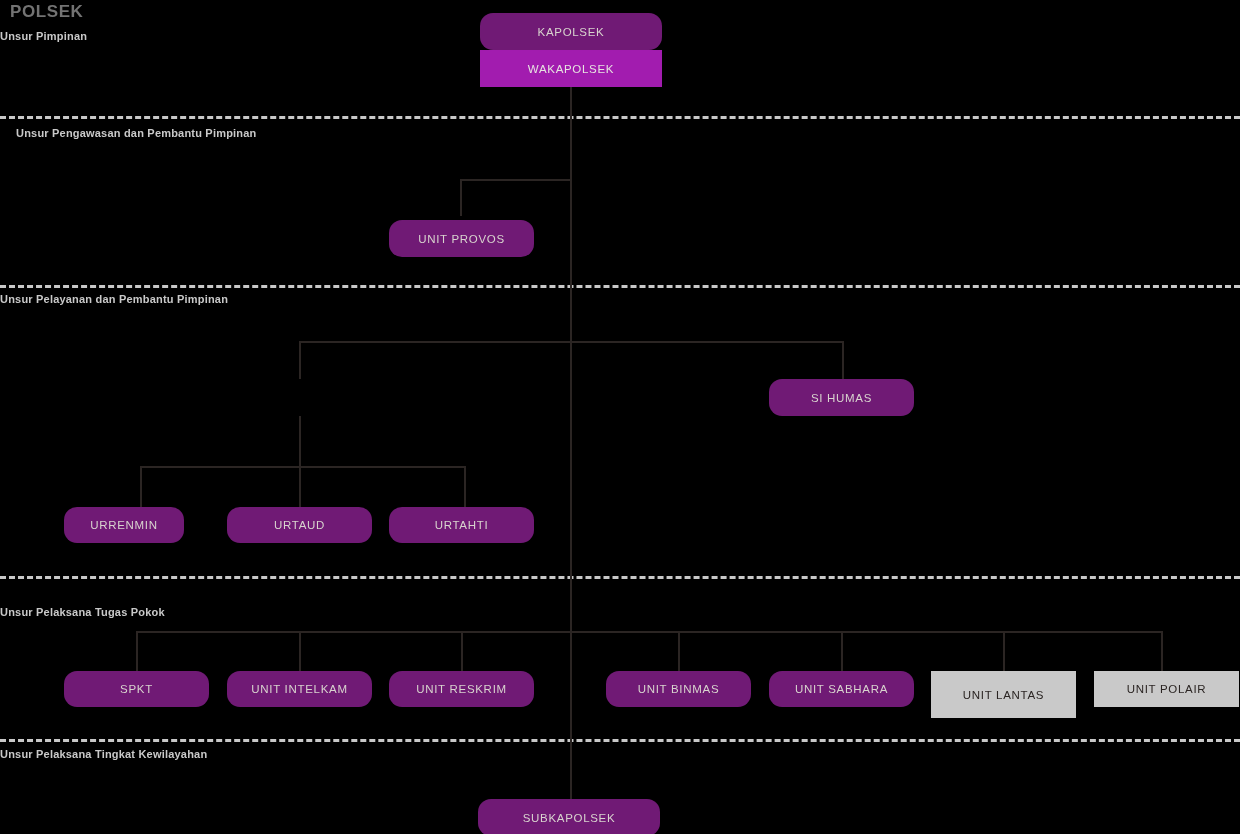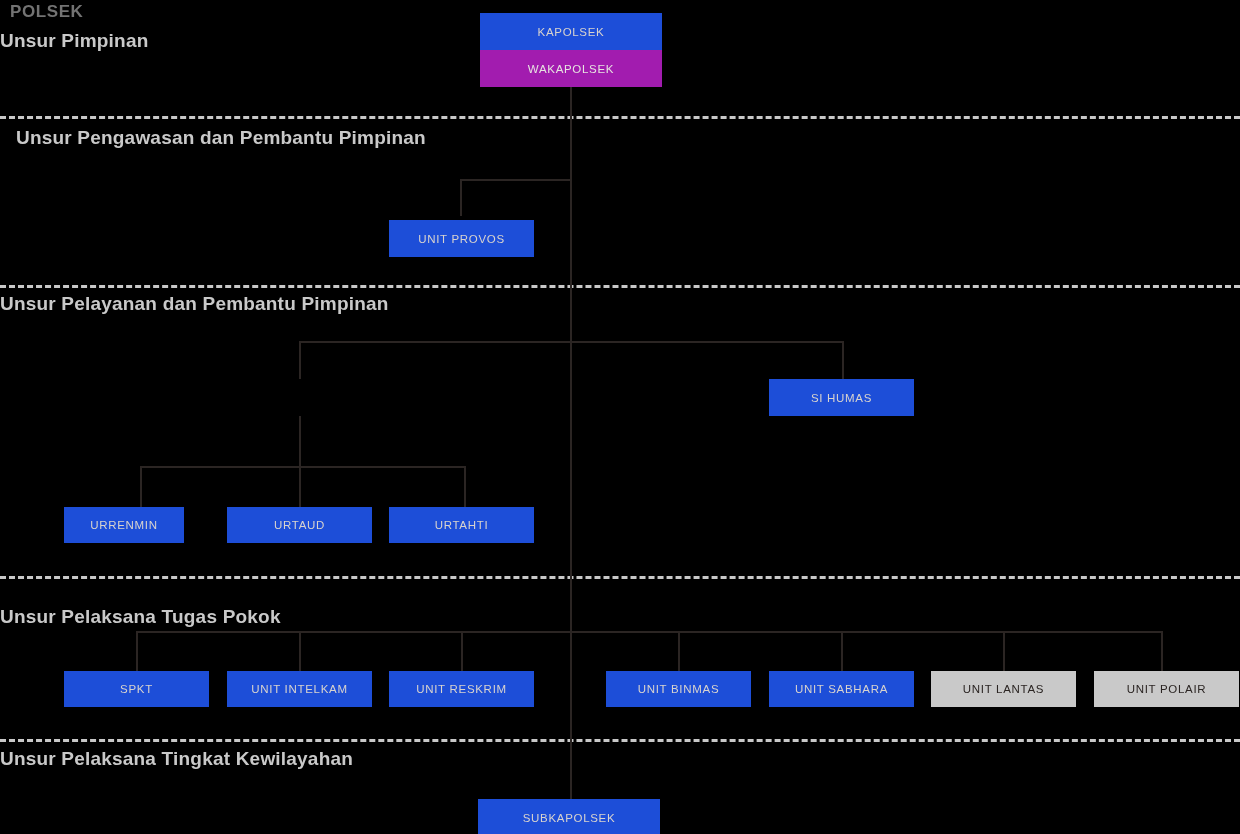--- a/index.html
+++ b/index.html
@@ -25,21 +25,21 @@
     left: 0;
     width: 1240px;
     height: 0;
     border-top: 3px dashed #c8c8c8;
   }
 
   
   .section-label {
     position: absolute;
     left: 0;
-    font-size: 19px;
+    font-size: 11px;
     font-weight: bold;
     letter-spacing: 0.2px;
     color: #c9c9c9;
     white-space: nowrap;
   }
   .chart-title {
     position: absolute;
     left: 10px;
     font-size: 17px;
     font-weight: bold;
@@ -67,22 +67,23 @@
     display: flex;
     align-items: center;
     justify-content: center;
     font-size: 11.5px;
     letter-spacing: 0.7px;
     text-align: center;
     padding: 0 6px;
     white-space: nowrap;
   }
   .node.dark {
-    background: #1d4ed8;
+    background: #701a75;
     color: #d8d3ce;
+    border-radius: 13px;
   }
   .node.gray {
     background: #a21caf;
     color: #e6e3e0;
   }
   .node.light {
     background: #c9c9c9;
     color: #2b2523;
   }
 </style>
@@ -139,18 +140,18 @@
   <div class="line-v" style="left:678px; top:631px; height:40px;"></div>
   <div class="line-v" style="left:841px; top:631px; height:40px;"></div>
   <div class="line-v" style="left:1003px; top:631px; height:40px;"></div>
   <div class="line-v" style="left:1161px; top:631px; height:40px;"></div>
 
   <div class="node dark" style="left:64px; top:671px; width:145px; height:36px;">SPKT</div>
   <div class="node dark" style="left:227px; top:671px; width:145px; height:36px;">UNIT INTELKAM</div>
   <div class="node dark" style="left:389px; top:671px; width:145px; height:36px;">UNIT RESKRIM</div>
   <div class="node dark" style="left:606px; top:671px; width:145px; height:36px;">UNIT BINMAS</div>
   <div class="node dark" style="left:769px; top:671px; width:145px; height:36px;">UNIT SABHARA</div>
-  <div class="node light" style="left:931px; top:671px; width:145px; height:36px;">UNIT LANTAS</div>
+  <div class="node light" style="left:931px; top:671px; width:145px; height:47px;">UNIT LANTAS</div>
   <div class="node light" style="left:1094px; top:671px; width:145px; height:36px;">UNIT POLAIR</div>
 
   <div class="node dark" style="left:478px; top:799px; width:182px; height:37px;">SUBKAPOLSEK</div>
 
 </div>
 
 </body></html>

